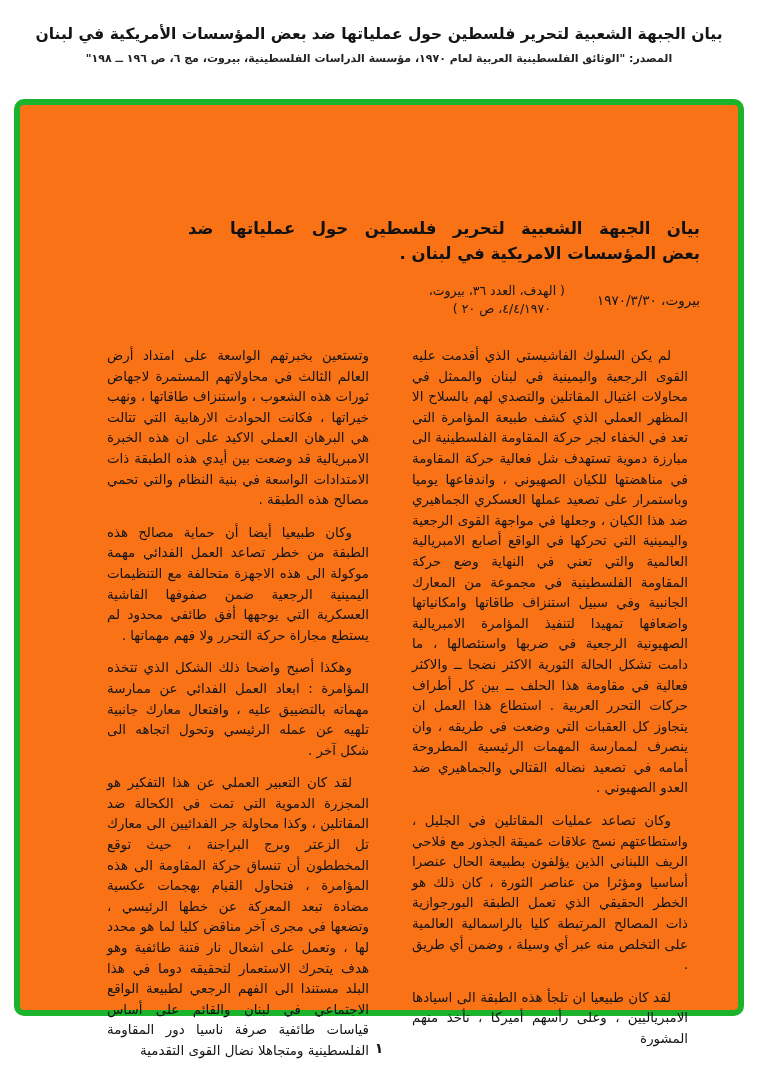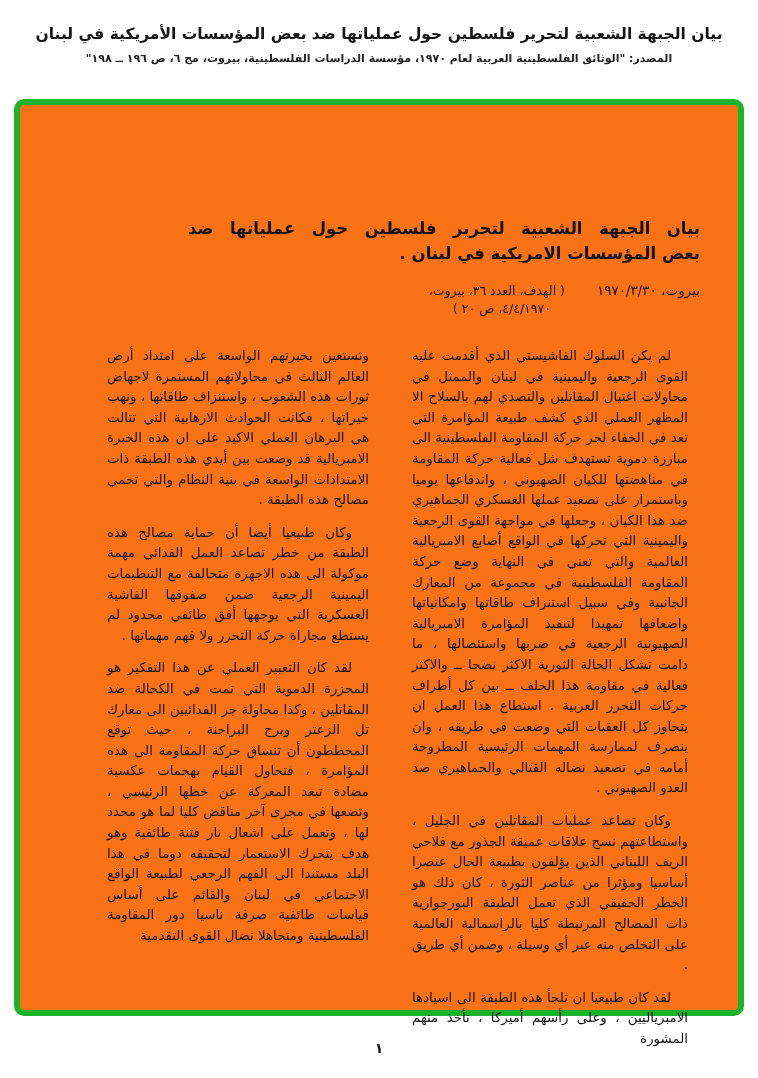--- a/index.html
+++ b/index.html
@@ -77,21 +77,21 @@
     right: 38px;
     width: 512px;
     direction: rtl;
     display: flex;
     gap: 32px;
     align-items: flex-start;
   }
   .dateline {
     font-size: 13.5px;
     white-space: nowrap;
-    margin-top: 0;
+    margin-top: 10px;
   }
   .citation {
     display: flex;
     flex-direction: column;
     font-size: 12.5px;
     line-height: 18px;
   }
   .citation-l2 {
     padding-right: 14px;
     white-space: nowrap;
@@ -149,18 +149,19 @@
 
   <div class="col col-right">
     <p class="indent">لم يكن السلوك الفاشيستي الذي أقدمت عليه القوى الرجعية واليمينية في لبنان والممثل في محاولات اغتيال المقاتلين والتصدي لهم بالسلاح الا المظهر العملي الذي كشف طبيعة المؤامرة التي تعد في الخفاء لجر حركة المقاومة الفلسطينية الى مبارزة دموية تستهدف شل فعالية حركة المقاومة في مناهضتها للكيان الصهيوني ، واندفاعها يوميا وباستمرار على تصعيد عملها العسكري الجماهيري ضد هذا الكيان ، وجعلها في مواجهة القوى الرجعية واليمينية التي تحركها في الواقع أصابع الامبريالية العالمية والتي تعني في النهاية وضع حركة المقاومة الفلسطينية في مجموعة من المعارك الجانبية وفي سبيل استنزاف طاقاتها وامكانياتها واضعافها تمهيدا لتنفيذ المؤامرة الامبريالية الصهيونية الرجعية في ضربها واستئصالها ، ما دامت تشكل الحالة الثورية الاكثر نضجا ــ والاكثر فعالية في مقاومة هذا الحلف ــ بين كل أطراف حركات التحرر العربية . استطاع هذا العمل ان يتجاوز كل العقبات التي وضعت في طريقه ، وان ينصرف لممارسة المهمات الرئيسية المطروحة أمامه في تصعيد نضاله القتالي والجماهيري ضد العدو الصهيوني .</p>
     <p class="indent">وكان تصاعد عمليات المقاتلين في الجليل ، واستطاعتهم نسج علاقات عميقة الجذور مع فلاحي الريف اللبناني الذين يؤلفون بطبيعة الحال عنصرا أساسيا ومؤثرا من عناصر الثورة ، كان ذلك هو الخطر الحقيقي الذي تعمل الطبقة البورجوازية ذات المصالح المرتبطة كليا بالراسمالية العالمية على التخلص منه عبر أي وسيلة ، وضمن أي طريق .</p>
     <p class="indent">لقد كان طبيعيا ان تلجأ هذه الطبقة الى اسيادها الامبرياليين ، وعلى رأسهم أميركا ، تأخذ منهم المشورة</p>
   </div>
 
   <div class="col col-left">
     <p>وتستعين بخبرتهم الواسعة على امتداد أرض العالم الثالث في محاولاتهم المستمرة لاجهاض ثورات هذه الشعوب ، واستنزاف طاقاتها ، ونهب خيراتها ، فكانت الحوادث الارهابية التي تتالت هي البرهان العملي الاكيد على ان هذه الخبرة الامبريالية قد وضعت بين أيدي هذه الطبقة ذات الامتدادات الواسعة في بنية النظام والتي تحمي مصالح هذه الطبقة .</p>
     <p class="indent">وكان طبيعيا أيضا أن حماية مصالح هذه الطبقة من خطر تصاعد العمل الفدائي مهمة موكولة الى هذه الاجهزة متحالفة مع التنظيمات اليمينية الرجعية ضمن صفوفها الفاشية العسكرية التي يوجهها أفق طائفي محدود لم يستطع مجاراة حركة التحرر ولا فهم مهماتها .</p>
+    <p class="indent">وهكذا أصبح واضحا ذلك الشكل الذي تتخذه المؤامرة : ابعاد العمل الفدائي عن ممارسة مهماته بالتضييق عليه ، وافتعال معارك جانبية تلهيه عن عمله الرئيسي وتحول اتجاهه الى شكل آخر .</p>
     <p class="indent">لقد كان التعبير العملي عن هذا التفكير هو المجزرة الدموية التي تمت في الكحالة ضد المقاتلين ، وكذا محاولة جر الفدائيين الى معارك تل الزعتر وبرج البراجنة ، حيث توقع المخططون أن تنساق حركة المقاومة الى هذه المؤامرة ، فتحاول القيام بهجمات عكسية مضادة تبعد المعركة عن خطها الرئيسي ، وتضعها في مجرى آخر مناقض كليا لما هو محدد لها ، وتعمل على اشعال نار فتنة طائفية وهو هدف يتحرك الاستعمار لتحقيقه دوما في هذا البلد مستندا الى الفهم الرجعي لطبيعة الواقع الاجتماعي في لبنان والقائم على أساس قياسات طائفية صرفة ناسيا دور المقاومة الفلسطينية ومتجاهلا نضال القوى التقدمية</p>
   </div>
 
 </div>
 
 <div class="page-number">١</div>
 
 </body></html>

